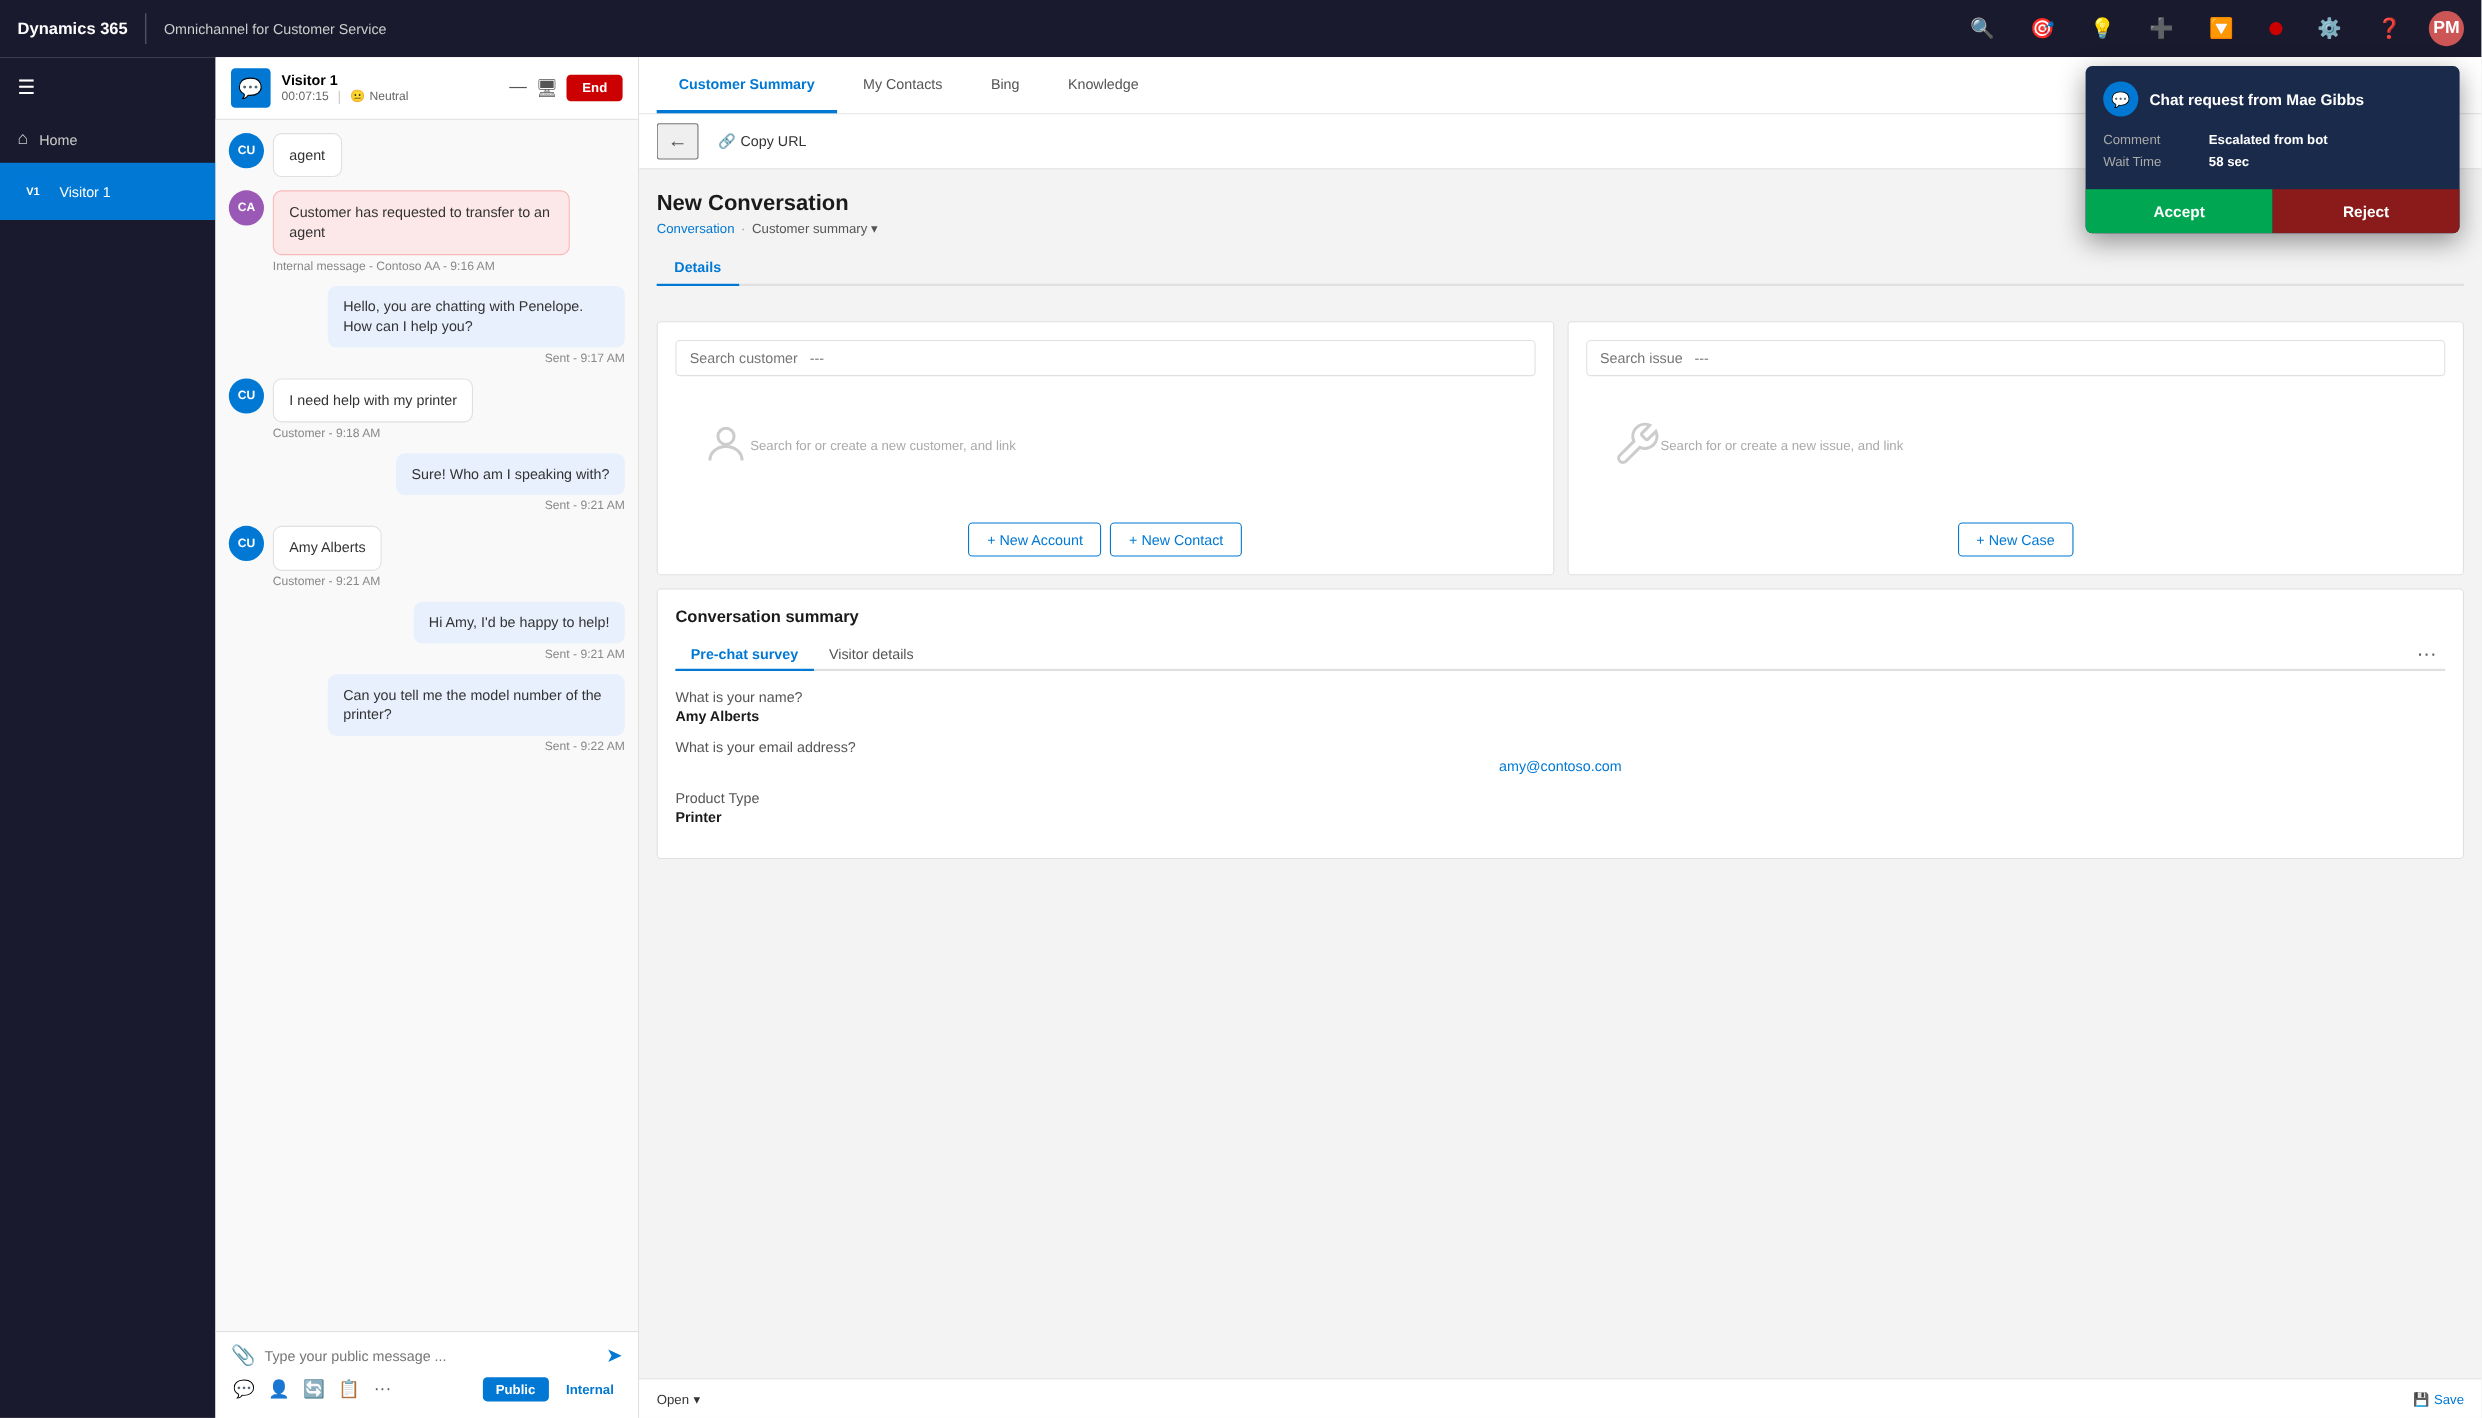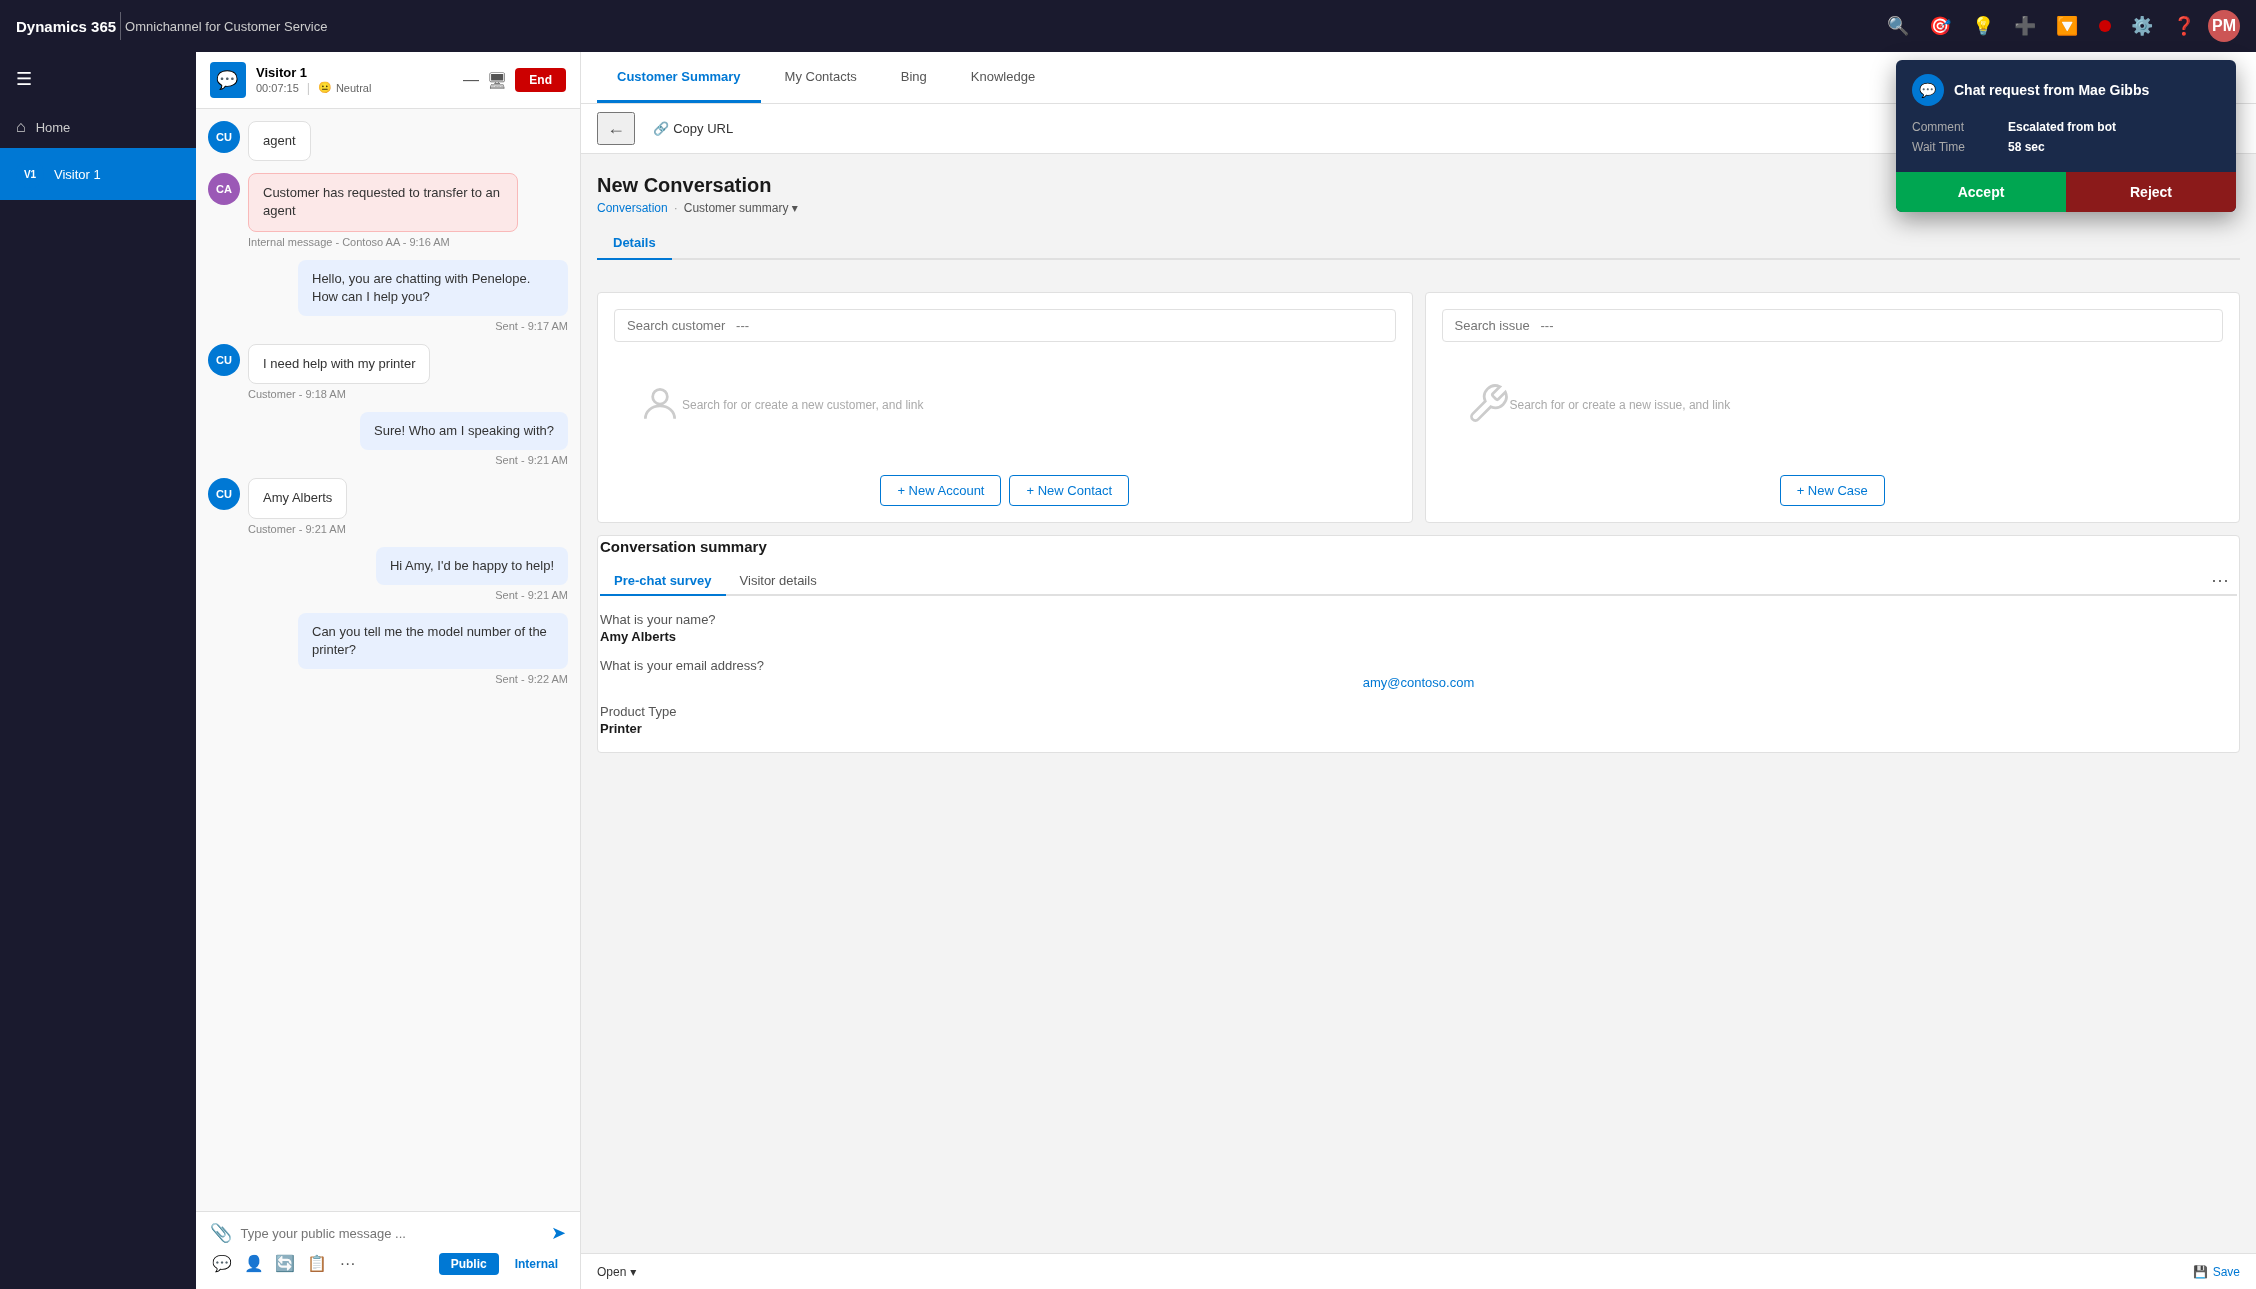--- a/index.html
+++ b/index.html
@@ -2,21 +2,21 @@
 <html><head>
   <meta charset="utf-8">
   <style>
     * { box-sizing: border-box; margin: 0; padding: 0; }
     body { font-family: 'Segoe UI', sans-serif; font-size: 13px; background: #f3f3f3; overflow: hidden; width: 2256px; height: 1289px; }
 
     
     .topnav {
       display: flex; align-items: center;
       background: #1a1a2e; color: white;
-      height: 52px; padding: 0 16px; gap: 4px;
+      height: 52px; padding: 0 16px; gap: 16px;
     }
     .topnav-divider { width: 1px; height: 28px; background: rgba(255,255,255,0.3); }
     .topnav-spacer { flex: 1; }
     .topnav-icon { color: white; font-size: 18px; cursor: pointer; padding: 4px 8px; }
     .topnav-avatar { width: 32px; height: 32px; border-radius: 50%; background: #c55; color: white; display: flex; align-items: center; justify-content: center; font-size: 16px; font-weight: 600; }
 
     
     .main-layout { display: flex; height: calc(1289px - 52px); }
 
     
@@ -92,21 +92,21 @@
     
     .card { background: white; border-radius: 4px; border: 1px solid #e0e0e0; padding: 16px; }
     .search-field { width: 100%; border: 1px solid #e0e0e0; border-radius: 4px; padding: 8px 12px; font-size: 13px; color: #999; outline: none; margin-bottom: 16px; }
     .empty-state { display: flex; flex-direction: row; align-items: center; justify-content: flex-start; padding: 24px; color: #aaa; }
     .empty-state-icon { font-size: 36px; margin-bottom: 8px; color: #ccc; }
     .empty-state-text { font-size: 12px; color: #aaa; text-align: center; margin-bottom: 16px; }
     .action-btns { display: flex; gap: 8px; margin-top: 8px; flex-wrap: wrap; justify-content: center; }
     .btn-action { border: 1px solid #0078d4; color: #0078d4; background: white; border-radius: 4px; padding: 7px 16px; font-size: 13px; cursor: pointer; }
 
     
-    .conv-summary-card { background: white; border-radius: 4px; border: 1px solid #e0e0e0; padding: 2px; }
+    .conv-summary-card { background: white; border-radius: 4px; border: 1px solid #e0e0e0; padding: 16px; }
     .conv-summary-title { font-size: 15px; font-weight: 600; margin-bottom: 12px; color: #1a1a1a; }
     .summary-tabs { display: flex; gap: 0; margin-bottom: 16px; border-bottom: 2px solid #e0e0e0; align-items: center; }
     .summary-tab { padding: 6px 14px; font-size: 13px; cursor: pointer; border-bottom: 2px solid transparent; margin-bottom: -2px; color: #555; }
     .summary-tab.active { border-bottom-color: #0078d4; color: #0078d4; font-weight: 600; }
     .summary-more { margin-left: auto; background: none; border: none; cursor: pointer; font-size: 18px; color: #555; padding: 0 8px; }
     .summary-field { margin-bottom: 14px; }
     .summary-label { font-size: 13px; color: #555; margin-bottom: 2px; }
     .summary-value { font-size: 13px; font-weight: 600; color: #1a1a1a; }
     .summary-value-link { font-size: 13px; color: #0078d4; text-align: center; }
 

